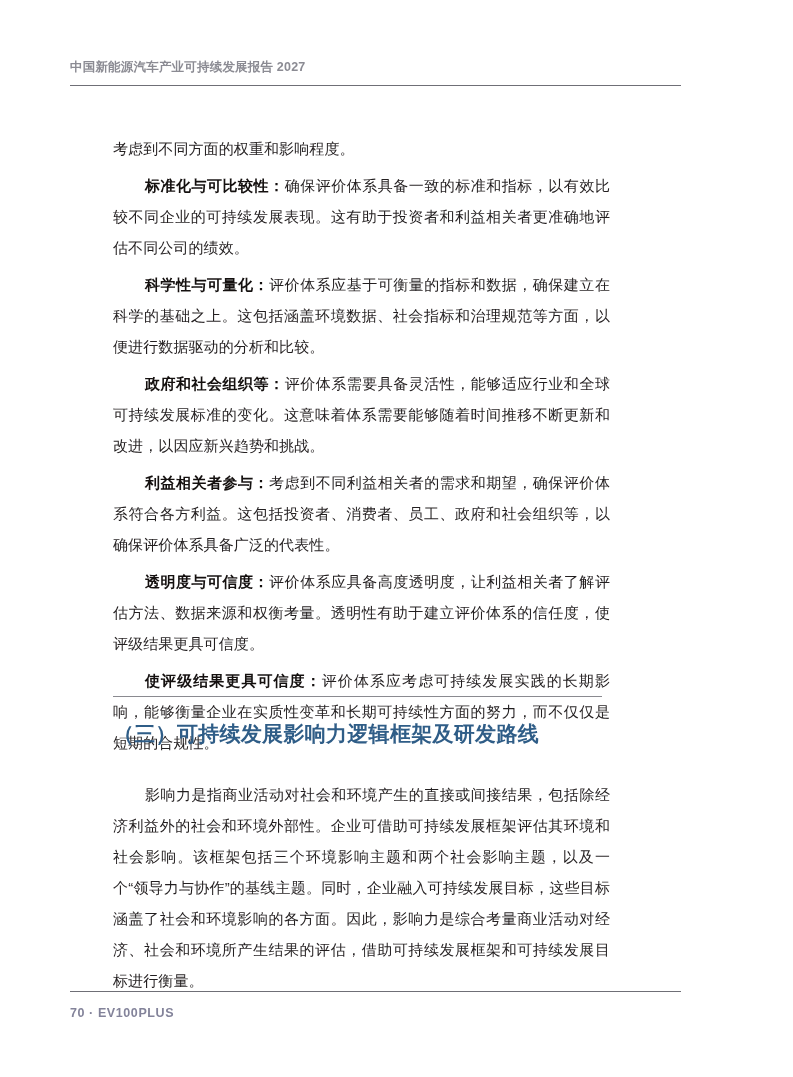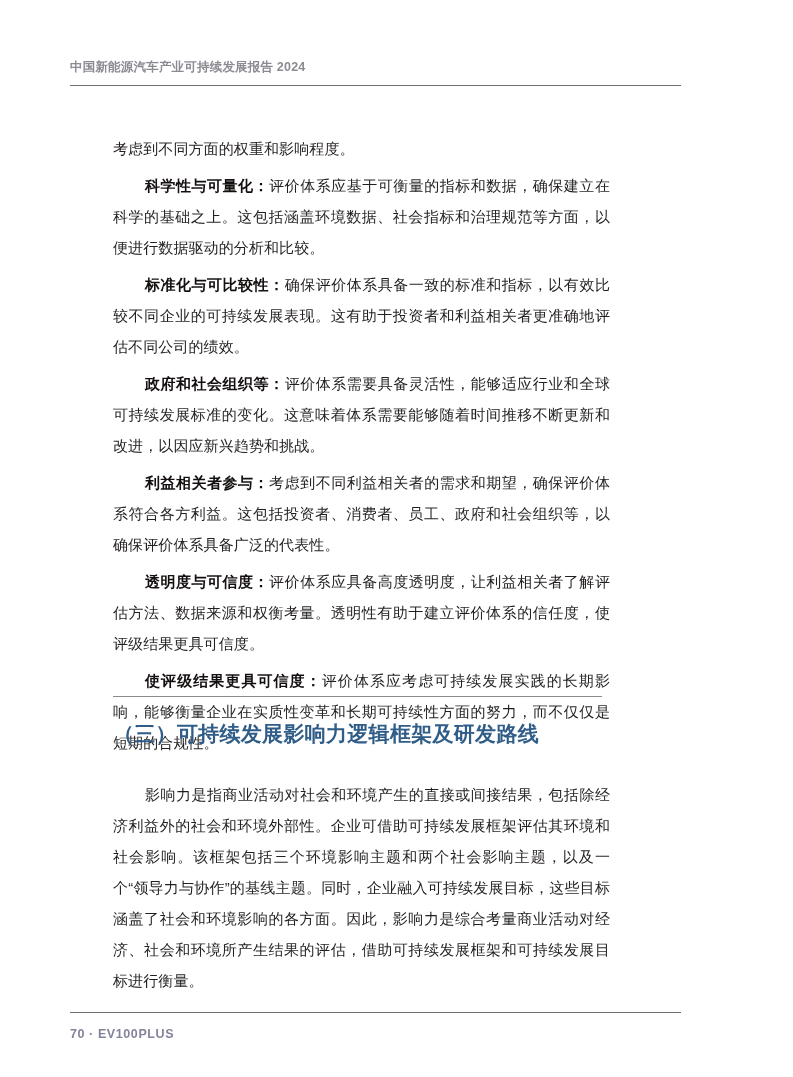--- a/index.html
+++ b/index.html
@@ -98,21 +98,21 @@
     width: 497px;
   }
   .closing p.body-par {
     margin-bottom: 6px;
   }
 
   
   .page-footer {
     position: absolute;
     left: 70px;
-    top: 1012px;
+    top: 991px;
     width: 611px;
   }
   .page-footer .footer-rule {
     border-top: 1px solid #6f6f76;
     width: 611px;
     height: 0;
   }
   .page-footer .footer-text {
     margin-top: 12px;
     font-size: 12.5px;
@@ -125,31 +125,31 @@
   .page-footer .footer-sep {
     padding: 0 4px;
   }
 </style>
 </head>
 <body>
 
 <div class="page">
 
   <div class="page-header">
-    <div class="header-text">中国新能源汽车产业可持续发展报告 2024</div>
+    <div class="header-text">中国新能源汽车产业可持续发展报告 2027</div>
     <div class="header-rule"></div>
   </div>
 
   <div class="content">
 
     <p class="body-par"><span>考虑到不同方面的权重和影响程度。</span></p>
 
+    <p class="body-par indent"><span class="lead">标准化与可比较性：</span><span>确保评价体系具备一致的标准和指标，以有效比较不同企业的可持续发展表现。这有助于投资者和利益相关者更准确地评估不同公司的绩效。</span></p>
+
     <p class="body-par indent"><span class="lead">科学性与可量化：</span><span>评价体系应基于可衡量的指标和数据，确保建立在科学的基础之上。这包括涵盖环境数据、社会指标和治理规范等方面，以便进行数据驱动的分析和比较。</span></p>
-
-    <p class="body-par indent"><span class="lead">标准化与可比较性：</span><span>确保评价体系具备一致的标准和指标，以有效比较不同企业的可持续发展表现。这有助于投资者和利益相关者更准确地评估不同公司的绩效。</span></p>
 
     <p class="body-par indent"><span class="lead">政府和社会组织等：</span><span>评价体系需要具备灵活性，能够适应行业和全球可持续发展标准的变化。这意味着体系需要能够随着时间推移不断更新和改进，以因应新兴趋势和挑战。</span></p>
 
     <p class="body-par indent"><span class="lead">利益相关者参与：</span><span>考虑到不同利益相关者的需求和期望，确保评价体系符合各方利益。这包括投资者、消费者、员工、政府和社会组织等，以确保评价体系具备广泛的代表性。</span></p>
 
     <p class="body-par indent"><span class="lead">透明度与可信度：</span><span>评价体系应具备高度透明度，让利益相关者了解评估方法、数据来源和权衡考量。透明性有助于建立评价体系的信任度，使评级结果更具可信度。</span></p>
 
     <p class="body-par indent"><span class="lead">使评级结果更具可信度：</span><span>评价体系应考虑可持续发展实践的长期影响，能够衡量企业在实质性变革和长期可持续性方面的努力，而不仅仅是短期的合规性。</span></p>
 
   </div>

